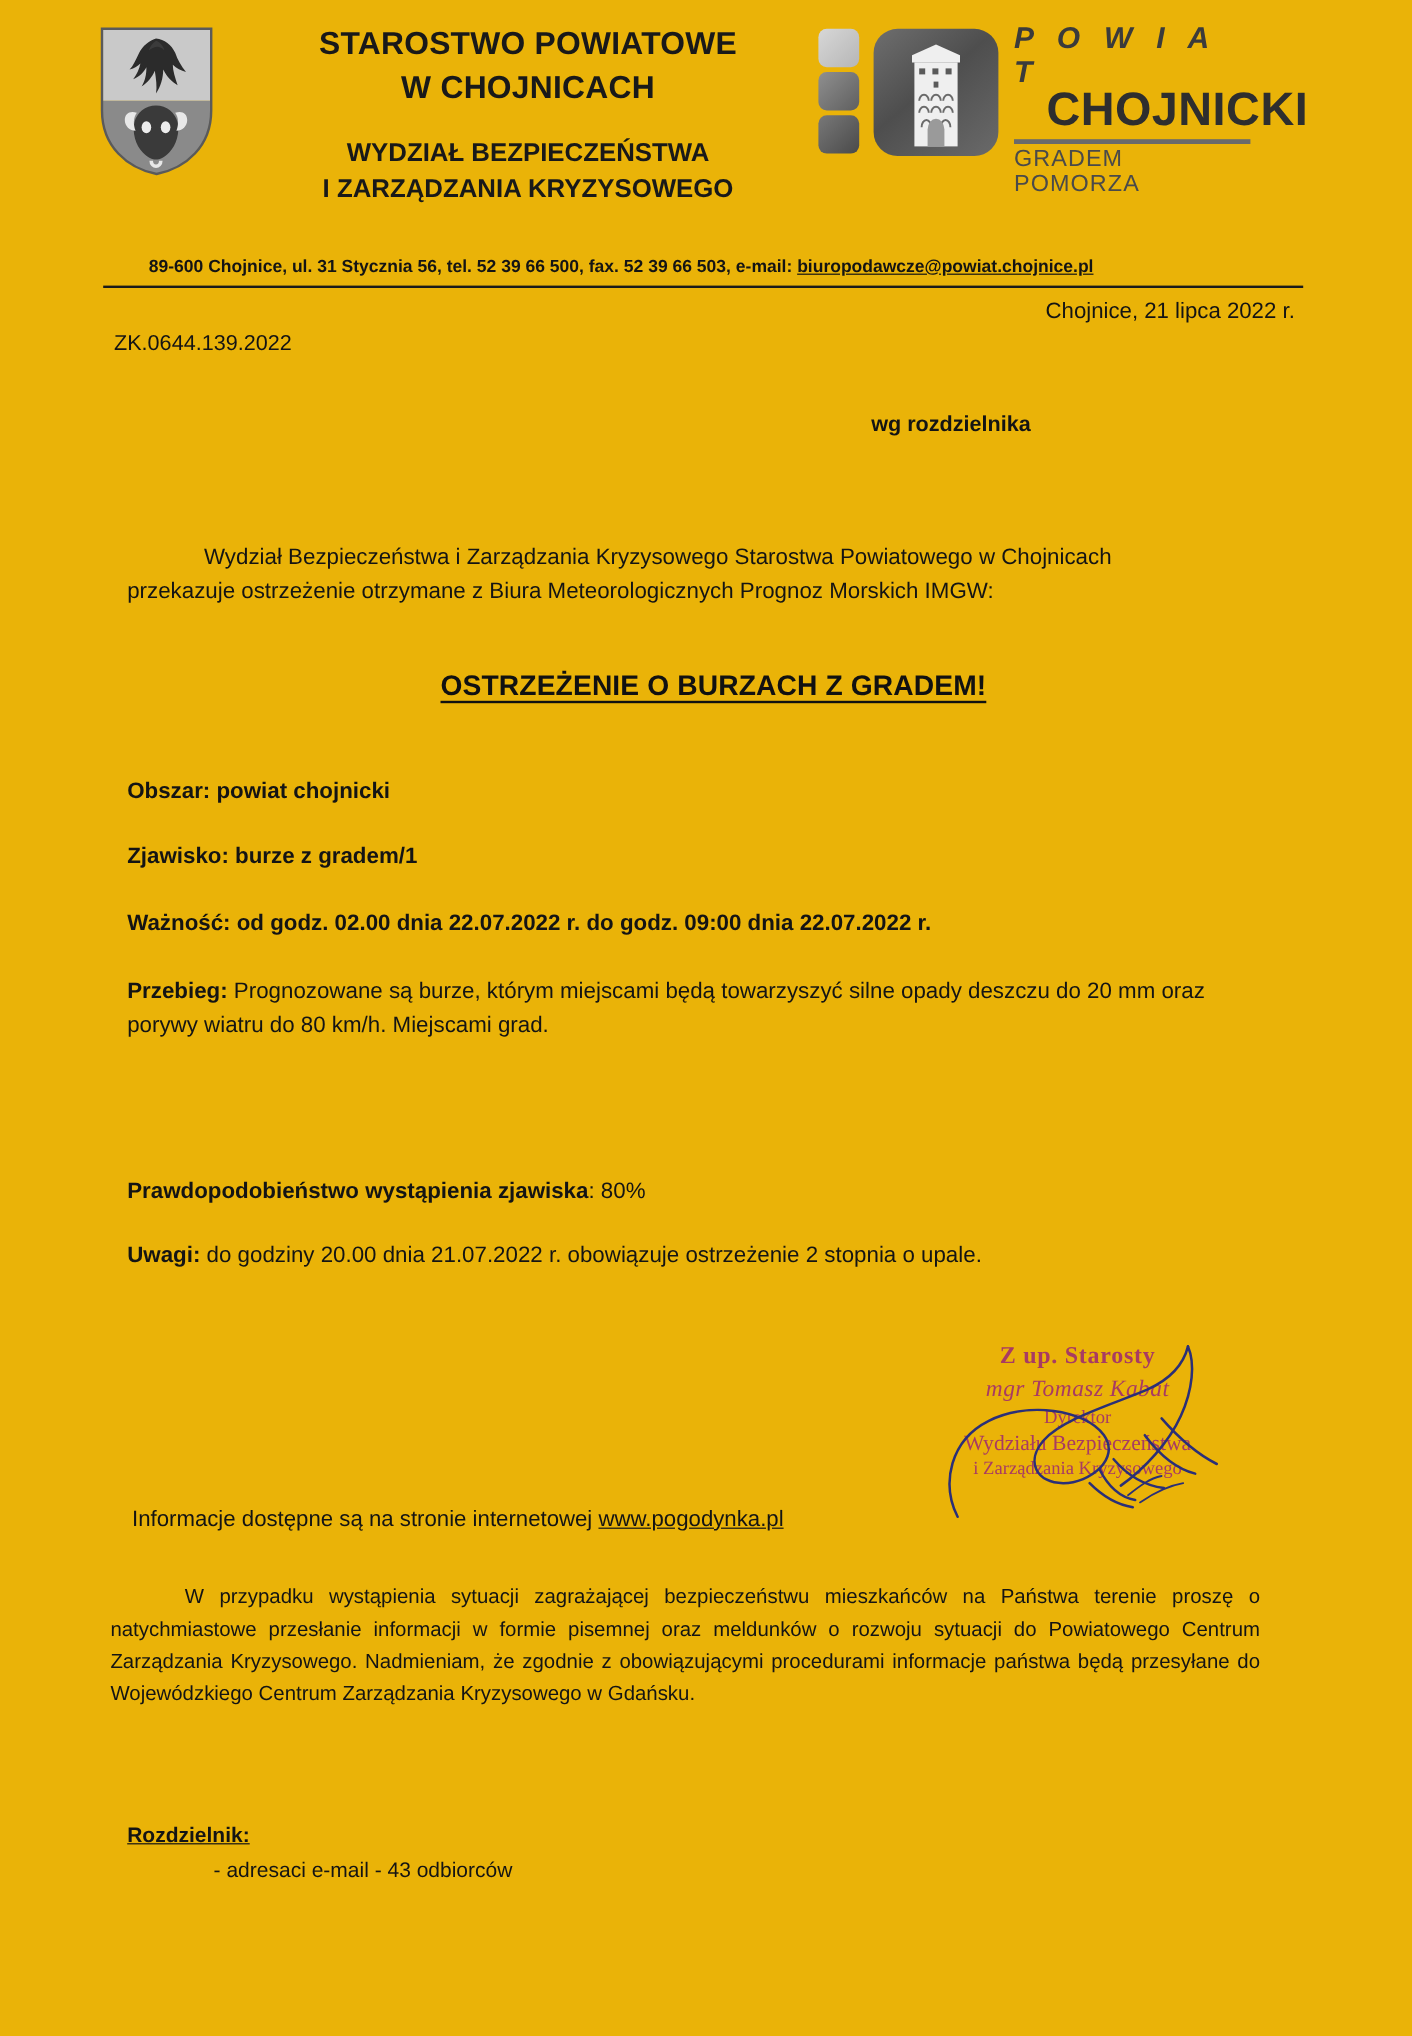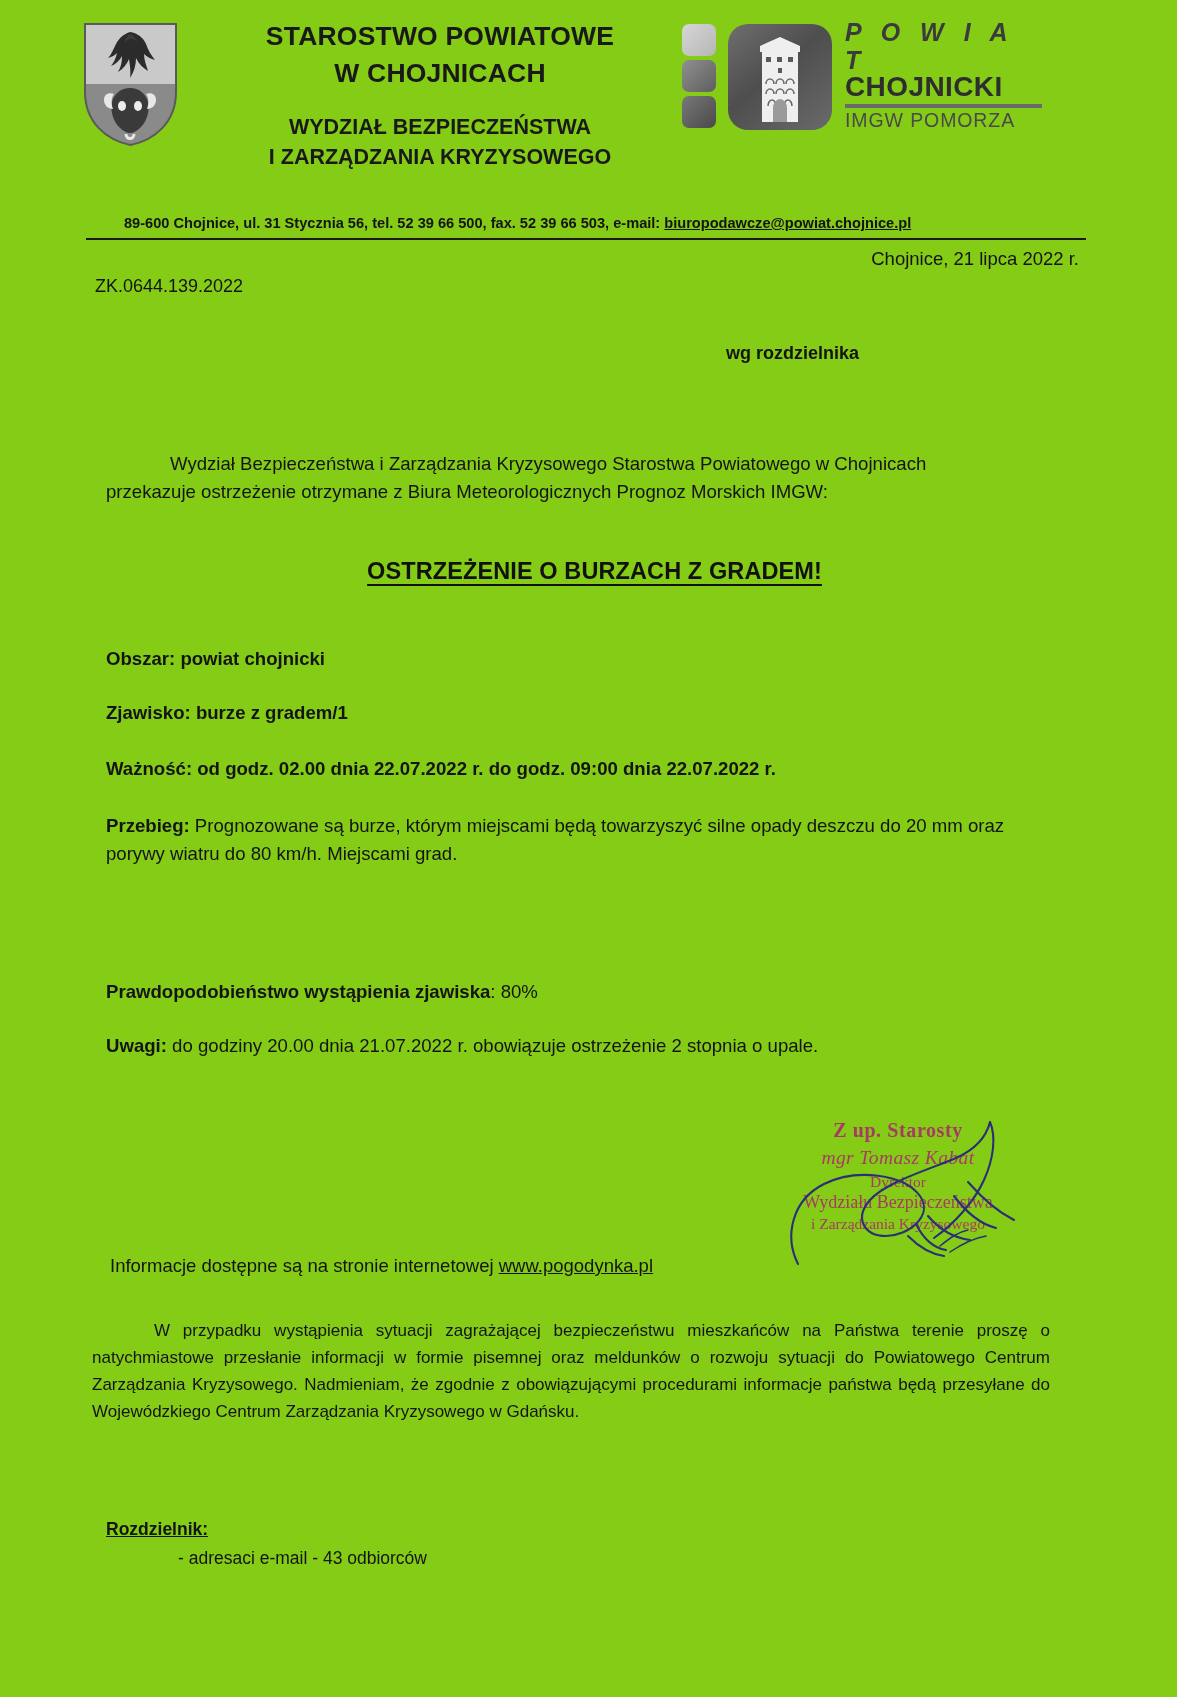--- a/index.html
+++ b/index.html
@@ -8,21 +8,21 @@
     background: #ffffff;
   }
   body {
     font-family: "Liberation Sans", sans-serif;
     color: #1a1a1a;
   }
   .page {
     position: relative;
     width: 1177px;
     height: 1697px;
-    background: #84cc16;
+    background: #eab308;
     overflow: hidden;
   }
 
   
   .header {
     position: absolute;
     top: 10px;
     left: 0;
     width: 1177px;
     height: 195px;
@@ -100,26 +100,27 @@
   }
   .logo-powiat {
     font-size: 25px;
     font-weight: bold;
     letter-spacing: 6.5px;
     color: #3b3b3b;
     line-height: 1.12;
     font-style: italic;
   }
   .logo-chojnicki {
-    font-size: 28px;
+    font-size: 39px;
     font-weight: bold;
     letter-spacing: 0.4px;
     color: #2e2e2e;
     line-height: 1.05;
     margin-top: -2px;
+    margin-left: 27px;
   }
   .logo-rule {
     height: 4px;
     background: #6a6a6a;
     margin-top: 3px;
     margin-bottom: 2px;
     width: 197px;
   }
   .logo-brama {
     font-size: 19.5px;
@@ -368,21 +369,21 @@
             <path d="M40,82 a4,6 0 0 1 8,0"></path>
             <path d="M56,82 a4,6 0 0 1 8,0"></path>
           </g>
           <path d="M45,98 L45,84 a7,9 0 0 1 14,0 L59,98 Z" fill="#9a9a9a"></path>
         </svg>
       </div>
       <div class="logo-text">
         <div class="logo-powiat">P O W I A T</div>
         <div class="logo-chojnicki">CHOJNICKI</div>
         <div class="logo-rule"></div>
-        <div class="logo-brama">IMGW POMORZA</div>
+        <div class="logo-brama">GRADEM POMORZA</div>
       </div>
     </div>
 
     <div class="contact-line">
       <span>89-600 Chojnice, ul. 31 Stycznia 56, tel. 52 39 66 500, fax. 52 39 66 503, e-mail: </span><span class="mail">biuropodawcze@powiat.chojnice.pl</span>
     </div>
     <div class="header-rule"></div>
   </div>
 
   <div class="place-date">Chojnice,  21 lipca 2022 r.</div>

